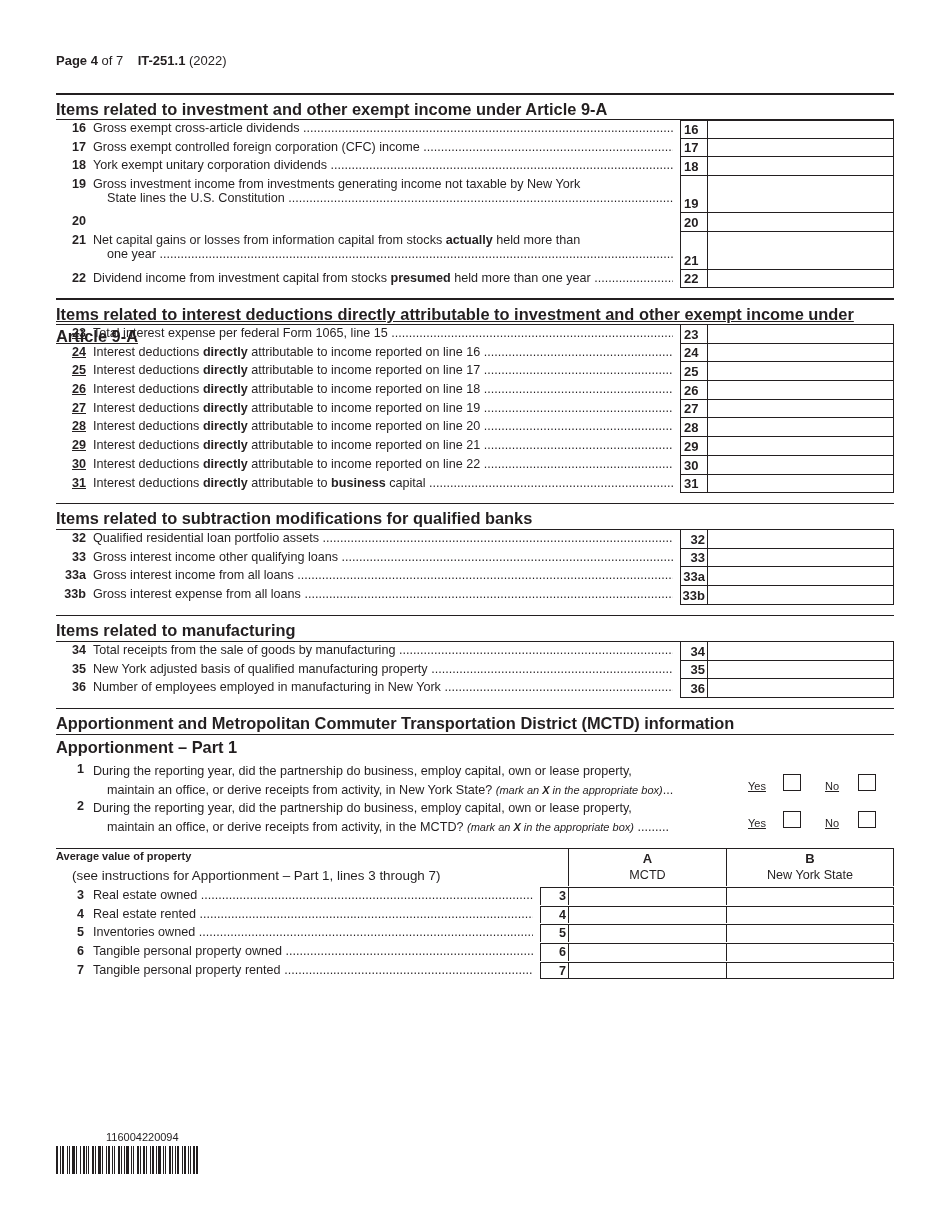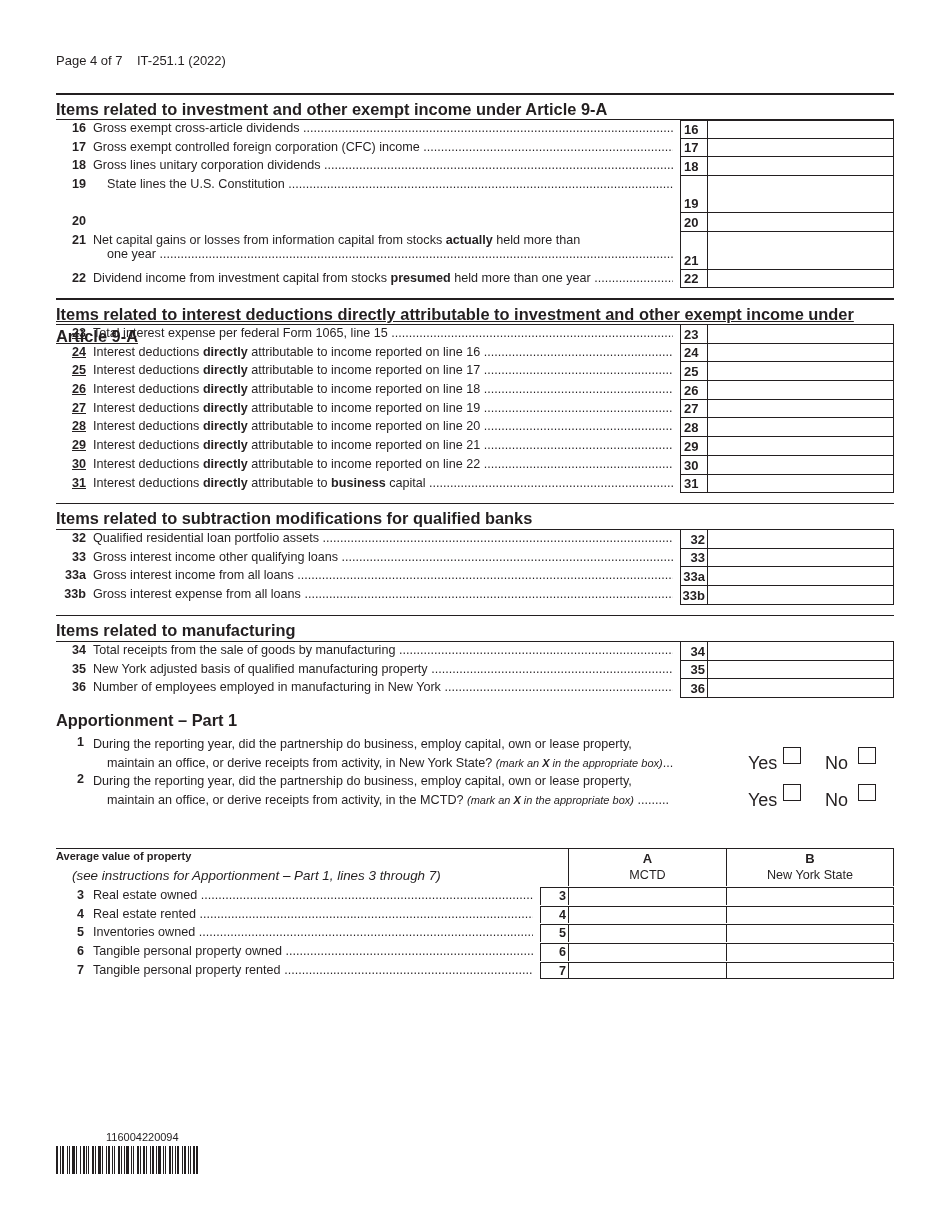--- a/index.html
+++ b/index.html
@@ -1,20 +1,20 @@
 <!DOCTYPE html>
 <html><head>
 <meta charset="utf-8">
 <style>
   * { box-sizing: border-box; margin: 0; padding: 0; }
   html, body { width: 950px; height: 1230px; background: #ffffff; }
   body { position: relative; font-family: "Liberation Sans", sans-serif; color: #231f20; font-size: 12.6px; }
 
   .page-header { position: absolute; left: 56px; top: 53px; font-size: 13px; }
-  .page-header b { font-weight: normal; }
+  .page-header b { font-weight: bold; }
 
   .section { position: absolute; left: 56px; width: 838px; }
   .sec-title { font-size: 16.4px; font-weight: bold; border-top: 2px solid #231f20; padding-top: 3px; height: 27px; border-bottom: 1px solid #231f20; line-height: 22px; }
   .sec-title.thin { border-top: 1px solid #231f20; }
 
   .row { position: relative; height: 18.7px; display: flex; }
   .row.tall { height: 37.4px; }
   .num { width: 30px; text-align: right; font-weight: bold; padding-top: 1px; flex: none; }
   .desc { position: absolute; left: 37px; width: 580px; padding-top: 1px; white-space: nowrap; overflow: hidden; }
   .desc .l2 { display: block; padding-left: 14px; }
@@ -22,27 +22,27 @@
   .lbl { position: absolute; left: 624px; width: 28px; height: 100%; border-left: 1px solid #231f20; border-right: 1px solid #231f20; font-weight: bold; font-size: 13px; padding-left: 3px; display: flex; align-items: flex-end; padding-bottom: 1px; }
   .lbl.r { justify-content: flex-end; padding-right: 2px; padding-left: 0; }
   .box { position: absolute; left: 652px; width: 186px; height: 100%; border-right: 1px solid #231f20; }
   .row.ruled .lbl, .row.ruled .box { border-bottom: 1px solid #231f20; }
 
   .q-row { position: relative; height: 37px; }
   .q-num { position: absolute; left: 0; width: 28px; text-align: right; font-weight: bold; top: 2px; }
   .q-text { position: absolute; left: 37px; top: 2px; line-height: 18.5px; }
   .q-text .l2 { display: block; padding-left: 14px; }
   .q-text i { font-size: 11px; }
-  .yn { position: absolute; top: 20px; font-size: 18px; }
+  .yn { position: absolute; top: 20px; font-size: 11px; text-decoration: underline; }
   .chk { position: absolute; width: 18px; height: 17px; border: 1px solid #231f20; top: 14px; background: #fff; }
 
   .prop-table { position: absolute; left: 56px; top: 848px; width: 838px; border-top: 1px solid #231f20; }
   .prop-head { position: relative; height: 37px; }
   .prop-head .t1 { position: absolute; left: 0; top: 1px; font-weight: bold; font-size: 11px; }
-  .prop-head .t2 { position: absolute; left: 16px; top: 19px; font-style: italic; font-size: 13.4px; }
+  .prop-head .t2 { position: absolute; left: 16px; top: 19px; font-size: 13.4px; }
   .colA, .colB { position: absolute; top: 0; height: 37px; text-align: center; border-left: 1px solid #231f20; line-height: 16px; padding-top: 2px; }
   .colA { left: 512px; width: 158px; }
   .colB { left: 670px; width: 168px; border-right: 1px solid #231f20; }
   .colA b, .colB b { display: block; font-size: 13px; }
   .prow { position: relative; height: 18.7px; border-top: 1px solid #231f20; border-top-color: transparent; }
   .prow .pdesc { position: absolute; left: 37px; width: 440px; white-space: nowrap; overflow: hidden; padding-top: 1px; }
   .prow .pnum { position: absolute; left: 0; width: 28px; text-align: right; font-weight: bold; padding-top: 1px; }
   .prow .plbl { position: absolute; left: 484px; width: 28px; height: 100%; border-left: 1px solid #231f20; border-top: 1px solid #231f20; text-align: right; font-weight: bold; padding-right: 2px; padding-top: 1px; }
   .prow .pA { position: absolute; left: 512px; width: 158px; height: 100%; border-left: 1px solid #231f20; border-top: 1px solid #231f20; }
   .prow .pB { position: absolute; left: 670px; width: 168px; height: 100%; border-left: 1px solid #231f20; border-right: 1px solid #231f20; border-top: 1px solid #231f20; }
@@ -69,27 +69,27 @@
     <span class="box" style="border-top:1px solid #231f20;"></span>
   </div>
   <div class="row ruled">
     <span class="num">17</span>
     <span class="desc dots">Gross exempt controlled foreign corporation (CFC) income</span>
     <span class="lbl">17</span>
     <span class="box"></span>
   </div>
   <div class="row ruled">
     <span class="num">18</span>
-    <span class="desc dots">Gross lines unitary corporation dividends</span>
+    <span class="desc dots">York exempt unitary corporation dividends</span>
     <span class="lbl">18</span>
     <span class="box"></span>
   </div>
   <div class="row tall ruled">
     <span class="num">19</span>
-    <span class="desc"><span class="l2 dots">State lines the U.S. Constitution</span></span>
+    <span class="desc"><span>Gross investment income from investments generating income not taxable by New York</span><span class="l2 dots">State lines the U.S. Constitution</span></span>
     <span class="lbl">19</span>
     <span class="box"></span>
   </div>
   <div class="row ruled">
     <span class="num">20</span>
     <span class="lbl">20</span>
     <span class="box"></span>
   </div>
   <div class="row tall ruled">
     <span class="num">21</span>
@@ -207,20 +207,21 @@
   </div>
   <div class="row ruled">
     <span class="num">36</span>
     <span class="desc dots">Number of employees employed in manufacturing in New York</span>
     <span class="lbl r">36</span>
     <span class="box"></span>
   </div>
 </div>
 
 <div class="section" style="top:708px;">
+  <div class="sec-title thin">Apportionment and Metropolitan Commuter Transportation District (MCTD) information</div>
   <div style="font-size:16.4px; font-weight:bold; height:25px; line-height:24px;">Apportionment – Part 1</div>
 
   <div class="q-row">
     <span class="q-num">1</span>
     <span class="q-text"><span>During the reporting year, did the partnership do business, employ capital, own or lease property,</span><span class="l2"><span>maintain an office, or derive receipts from activity, in New York State?</span> <i><span>(mark an </span><b>X</b><span> in the appropriate box)</span></i><span>...</span></span></span>
     <span class="yn" style="left:692px;">Yes</span>
     <span class="chk" style="left:727px;"></span>
     <span class="yn" style="left:769px;">No</span>
     <span class="chk" style="left:802px;"></span>
   </div>

